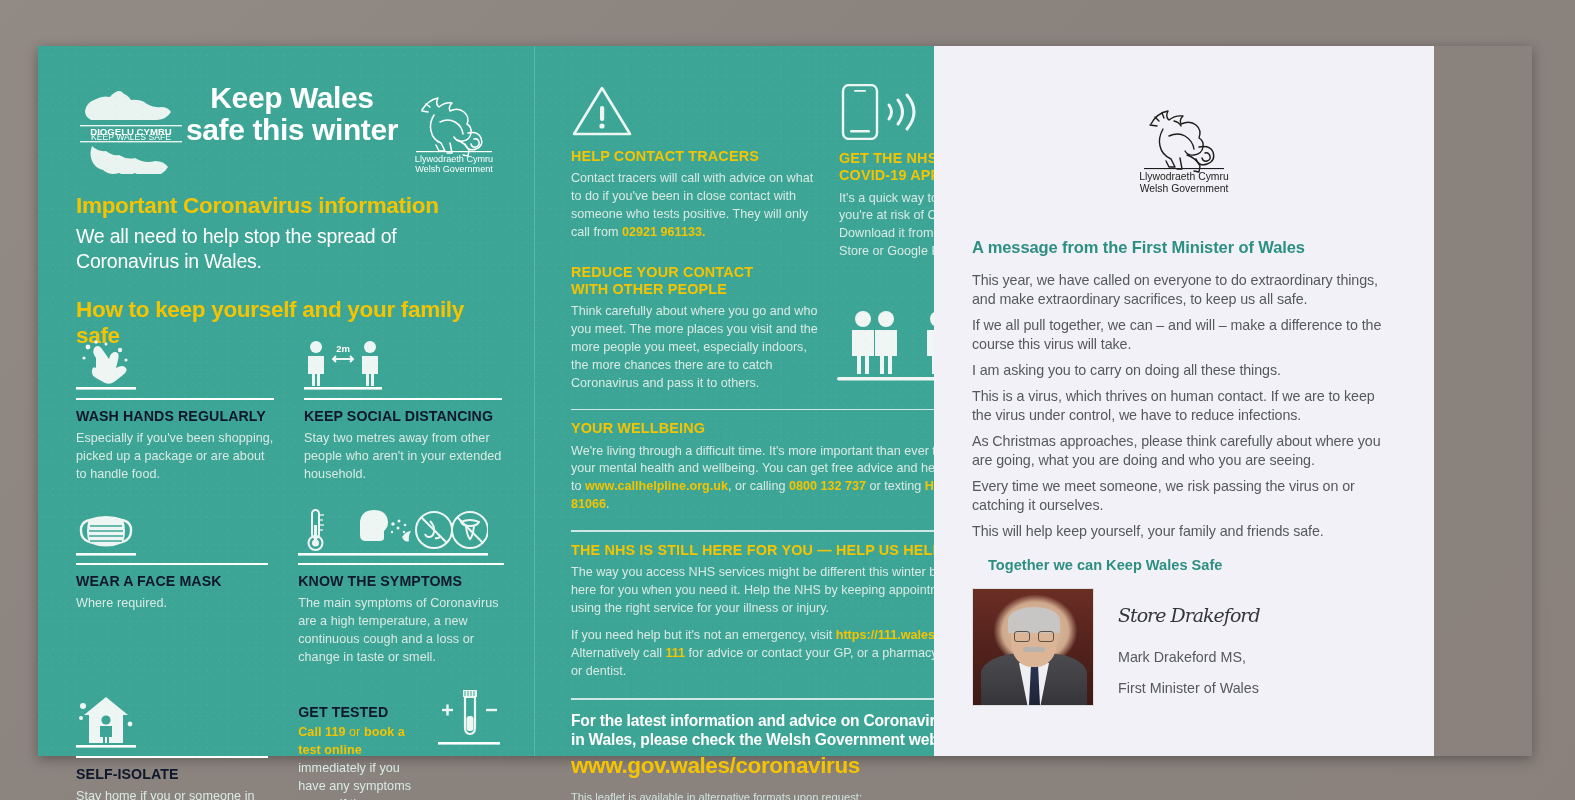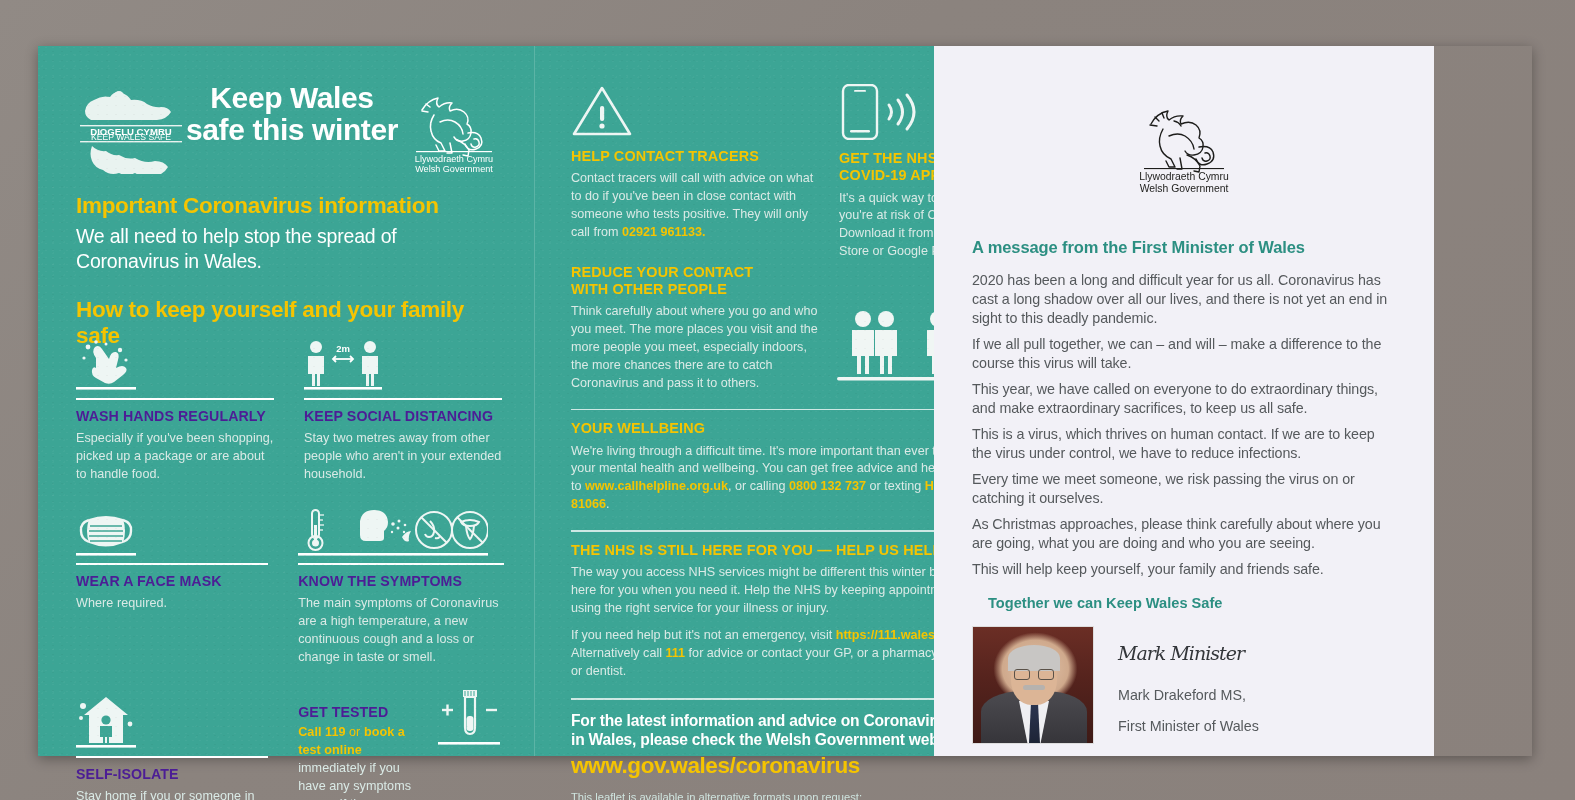--- a/index.html
+++ b/index.html
@@ -32,21 +32,21 @@
   }
 
   
   .yel   { color:#f5c400; }
 
   .hdr-title{ color:#fff; font-weight:bold; font-size:30px; line-height:1.06;
               letter-spacing:-.4px; text-align:center; }
   .sec-h-yel{ color:#f5c400; font-weight:bold; font-size:22.5px; letter-spacing:-.3px; }
   .sub-w   { color:#fff; font-size:19.5px; line-height:1.27; letter-spacing:-.2px; }
 
-  .tile-h  { color:#4c1d95; font-weight:bold; font-size:14.2px; letter-spacing:.1px; }
+  .tile-h  { color:#0f172a; font-weight:bold; font-size:14.2px; letter-spacing:.1px; }
   .tile-b  { color:#daeae6; font-size:12.6px; line-height:1.43; letter-spacing:.05px; }
 
   .mid-h   { color:#f5c400; font-weight:bold; font-size:14.4px; letter-spacing:.15px;
              line-height:1.2; }
   .mid-b   { color:#daeae6; font-size:12.6px; line-height:1.42; }
   .mid-b b { color:#f5c400; }
 
   .rule    { height:1.5px; background:rgba(255,255,255,.75); border:0; }
   .kws-logo{ position:absolute; left:40px; top:38px; width:106px; height:90px; }
   .wg-logo-l{ position:absolute; right:36px; top:42px; width:88px; height:88px; }
@@ -435,45 +435,45 @@
             <path d="M36 21 q5 1 7 5"></path>
           </g>
           <rect x="6" y="68" width="80" height="1.1" fill="#1d1d1b"></rect>
           <text x="46" y="80" text-anchor="middle" fill="#1d1d1b" font-family="Liberation Sans, sans-serif" font-size="10.4">Llywodraeth Cymru</text>
           <text x="46" y="92" text-anchor="middle" fill="#1d1d1b" font-family="Liberation Sans, sans-serif" font-size="10.4">Welsh Government</text>
         </svg>
       </div>
 
       <div class="rp-h" style="margin:42px 0 14px;">A message from the First Minister of Wales</div>
 
-      <div class="rp-p">2020 has been a long and difficult year for us all. Coronavirus has cast a long shadow over all our lives, and there is not yet an end in sight to this deadly pandemic.</div>
+      <div class="rp-p">This year, we have called on everyone to do extraordinary things, and make extraordinary sacrifices, to keep us all safe.</div>
       <div class="rp-p">If we all pull together, we can – and will – make a difference to the course this virus will take.</div>
-      <div class="rp-p">This year, we have called on everyone to do extraordinary things, and make extraordinary sacrifices, to keep us all safe.</div>
+      <div class="rp-p">I am asking you to carry on doing all these things.</div>
       <div class="rp-p">This is a virus, which thrives on human contact. If we are to keep the virus under control, we have to reduce infections.</div>
+      <div class="rp-p">As Christmas approaches, please think carefully about where you are going, what you are doing and who you are seeing.</div>
       <div class="rp-p">Every time we meet someone, we risk passing the virus on or catching it ourselves.</div>
-      <div class="rp-p">As Christmas approaches, please think carefully about where you are going, what you are doing and who you are seeing.</div>
       <div class="rp-p">This will help keep yourself, your family and friends safe.</div>
 
       <div class="rp-tog" style="margin:16px 16px 15px;">Together we can Keep Wales Safe</div>
 
       <div style="display:flex; gap:24px; align-items:flex-start;">
         <div class="portrait">
           <div class="suit"></div>
               <div class="shirt"></div>
               <div class="tie"></div>
           <div class="head"></div>
               <div class="hair"></div>
           <div class="glasses">
                 <i></i>
                 <i></i>
               </div>
               <div class="tash"></div>
         </div>
         <div style="padding-top:16px;">
-          <div class="sig" style="margin-bottom:22px;">Mark Minister</div>
+          <div class="sig" style="margin-bottom:22px;">Store Drakeford</div>
           <div class="sig-name">Mark Drakeford MS,</div>
           <div class="sig-name">First Minister of Wales</div>
         </div>
       </div>
     </div>
   </div>
 
  </div>
 </div>
 

